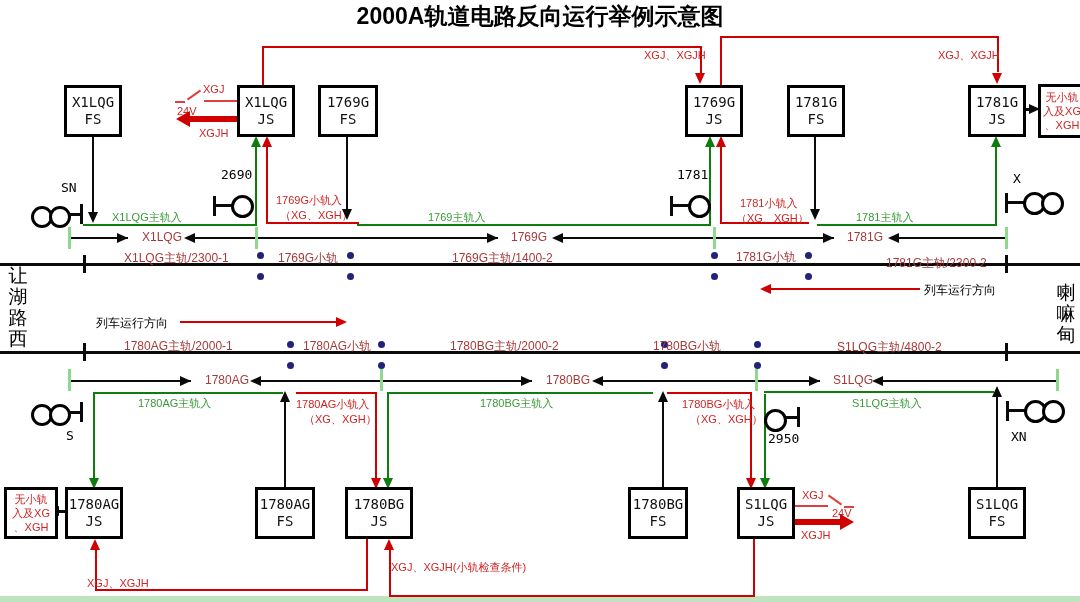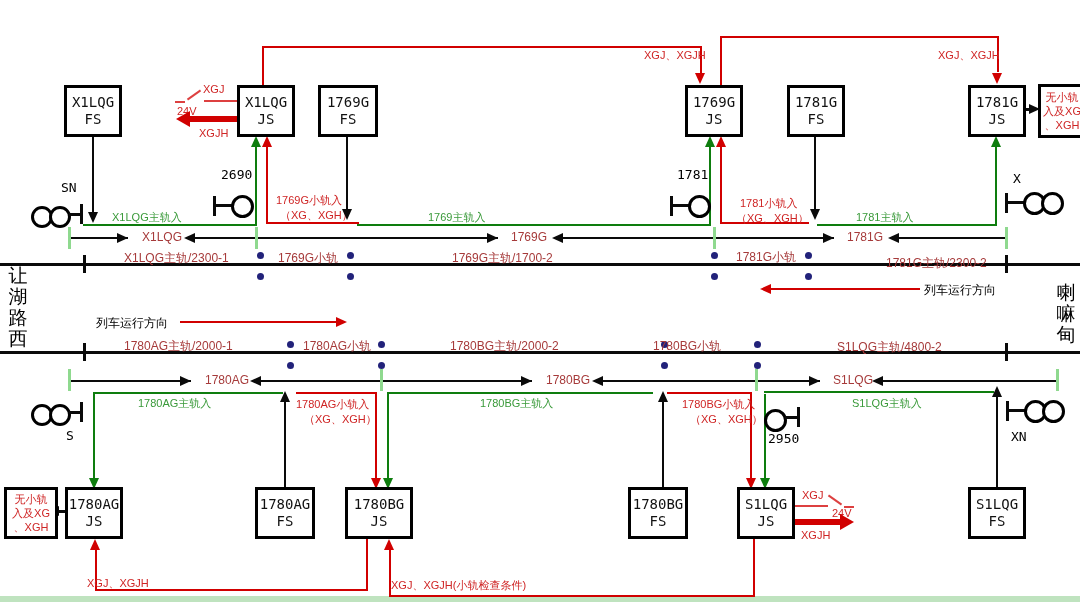--- a/index.html
+++ b/index.html
@@ -31,20 +31,21 @@
   .slant{position:absolute;width:16px;height:2px;background:#d10000}
   .vtext{position:absolute;width:22px;font-size:19px;line-height:21px;text-align:center;
          word-break:break-all;color:#000}
   .title{position:absolute;left:0;top:1px;width:100%;text-align:center;font-size:23px;font-weight:bold;}
 </style>
 </head>
 <body>
 
 <div id="stage">
 
+  <div class="title">2000A轨道电路反向运行举例示意图</div>
   <div style="position:absolute;left:0;top:596px;width:1080px;height:6px;background:#bfe3bf"></div>
 
   <div class="hl k h3" style="left:0;top:263px;width:1080px"></div>
   <div class="hl k h3" style="left:0;top:351px;width:1080px"></div>
   <div class="tick" style="left:83px;top:255px"></div>
   <div class="tick" style="left:1005px;top:255px"></div>
   <div class="tick" style="left:83px;top:343px"></div>
   <div class="tick" style="left:1005px;top:343px"></div>
 
   <div class="hl k" style="left:70px;top:237px;width:58px"></div>
@@ -95,21 +96,21 @@
   <div class="dot" style="left:287px;top:362px"></div>
   <div class="dot" style="left:378px;top:341px"></div>
   <div class="dot" style="left:378px;top:362px"></div>
   <div class="dot" style="left:661px;top:341px"></div>
   <div class="dot" style="left:661px;top:362px"></div>
   <div class="dot" style="left:754px;top:341px"></div>
   <div class="dot" style="left:754px;top:362px"></div>
 
   <div class="lbl dred" style="left:124px;top:250px">X1LQG主轨/2300-1</div>
   <div class="lbl dred" style="left:278px;top:250px">1769G小轨</div>
-  <div class="lbl dred" style="left:452px;top:250px">1769G主轨/1700-2</div>
+  <div class="lbl dred" style="left:452px;top:250px">1769G主轨/1400-2</div>
   <div class="lbl dred" style="left:736px;top:249px">1781G小轨</div>
   <div class="lbl dred" style="left:886px;top:255px">1781G主轨/2300-2</div>
   <div class="lbl dred" style="left:124px;top:338px">1780AG主轨/2000-1</div>
   <div class="lbl dred" style="left:303px;top:338px">1780AG小轨</div>
   <div class="lbl dred" style="left:450px;top:338px">1780BG主轨/2000-2</div>
   <div class="lbl dred" style="left:653px;top:338px">1780BG小轨</div>
   <div class="lbl dred" style="left:837px;top:339px">S1LQG主轨/4800-2</div>
 
   <div class="hl g" style="left:83px;top:224px;width:174px"></div>
   <div class="vl g" style="left:255px;top:146px;height:78px"></div>
@@ -184,21 +185,21 @@
 
   <div class="vl r" style="left:366px;top:539px;height:52px"></div>
   <div class="hl r" style="left:95px;top:589px;width:273px"></div>
   <div class="vl r" style="left:95px;top:549px;height:42px"></div>
   <div class="ar up" style="left:90px;top:539px;color:#d10000"></div>
   <div class="lbl red" style="left:87px;top:576px">XGJ、XGJH</div>
   <div class="vl r" style="left:753px;top:539px;height:58px"></div>
   <div class="hl r" style="left:389px;top:595px;width:366px"></div>
   <div class="vl r" style="left:389px;top:549px;height:47px"></div>
   <div class="ar up" style="left:384px;top:539px;color:#d10000"></div>
-  <div class="lbl red" style="left:391px;top:578px">XGJ、XGJH(小轨检查条件)</div>
+  <div class="lbl red" style="left:391px;top:560px">XGJ、XGJH(小轨检查条件)</div>
 
   <div class="lbl red" style="left:203px;top:83px">XGJ</div>
   <div class="hl r" style="left:204px;top:100px;width:33px;opacity:.75"></div>
   <div class="slant" style="left:186px;top:94px;transform:rotate(-35deg);opacity:.75"></div>
   <div class="hl r" style="left:175px;top:101px;width:10px;opacity:.75"></div>
   <div class="lbl red" style="left:177px;top:105px">24V</div>
   <div class="shaft" style="left:190px;top:116px;width:47px"></div>
   <div class="ar bleft" style="left:176px;top:111px"></div>
   <div class="lbl red" style="left:199px;top:127px">XGJH</div>
 

